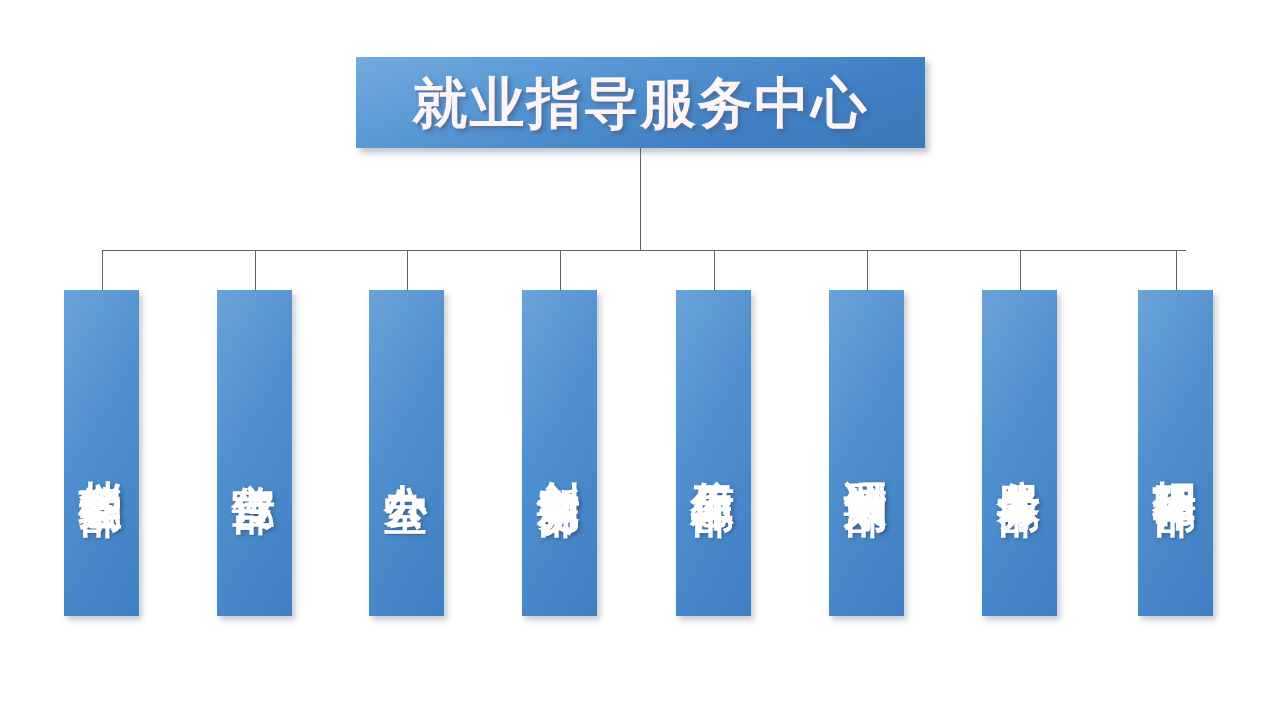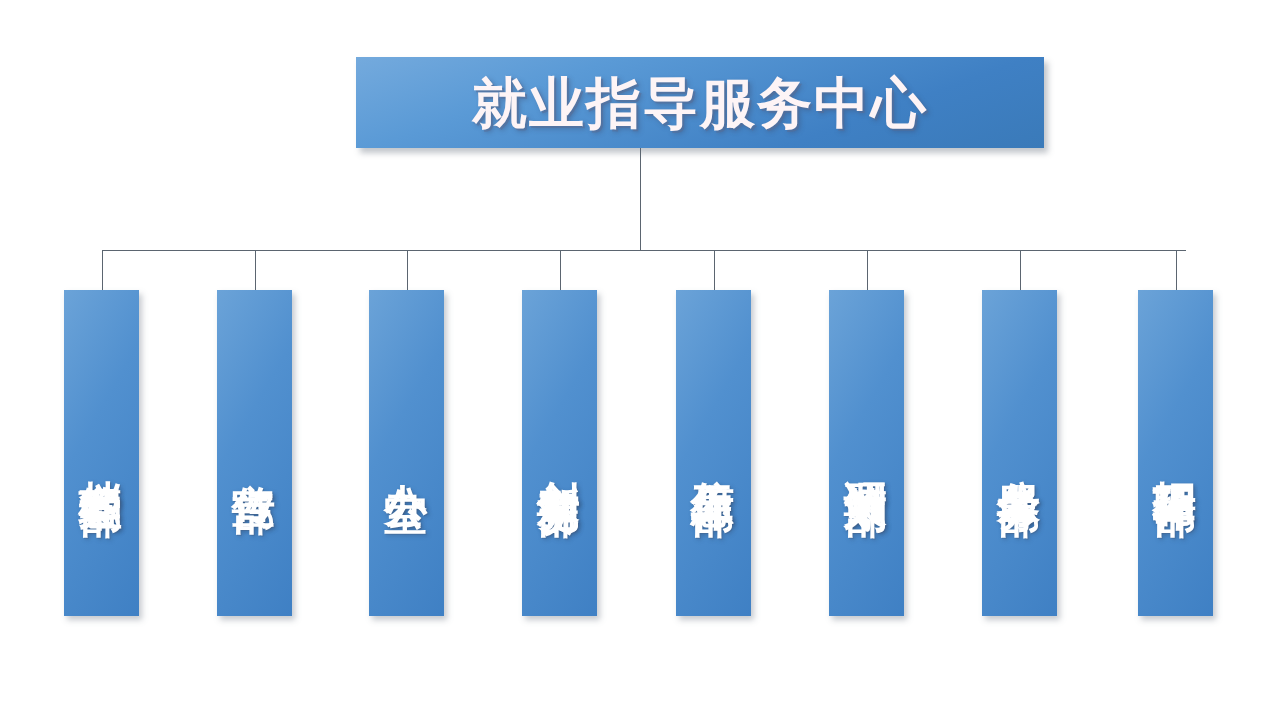--- a/index.html
+++ b/index.html
@@ -19,21 +19,21 @@
     width: 1280px;
     height: 720px;
     background: #ffffff;
   }
 
   
   .root-node {
     position: absolute;
     left: 356px;
     top: 57px;
-    width: 688px;
+    width: 569px;
     height: 91px;
     background: linear-gradient(160deg, #74aadd 0%, #5a9ad6 28%, #3f80c4 72%, #3a7ab9 100%);
     box-shadow: 4px 5px 6px rgba(120,128,140,0.45);
     display: flex;
     align-items: center;
     justify-content: center;
     box-sizing: border-box;
   }
   .root-label {
     font-size: 55px;

